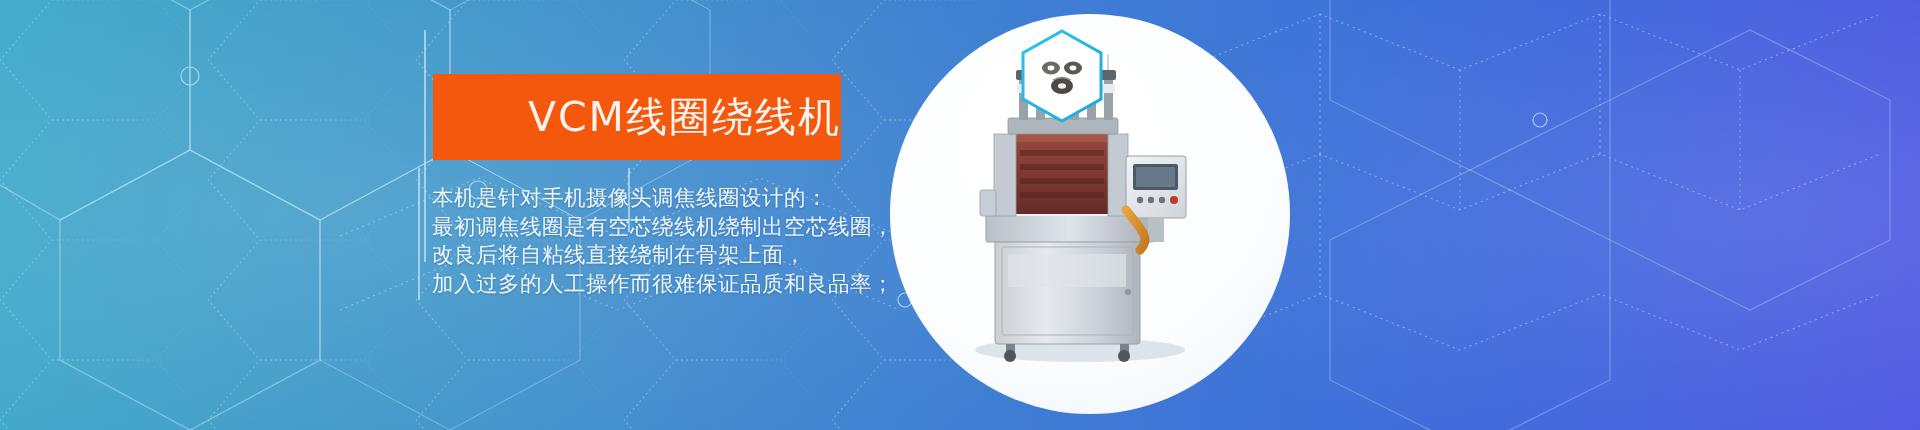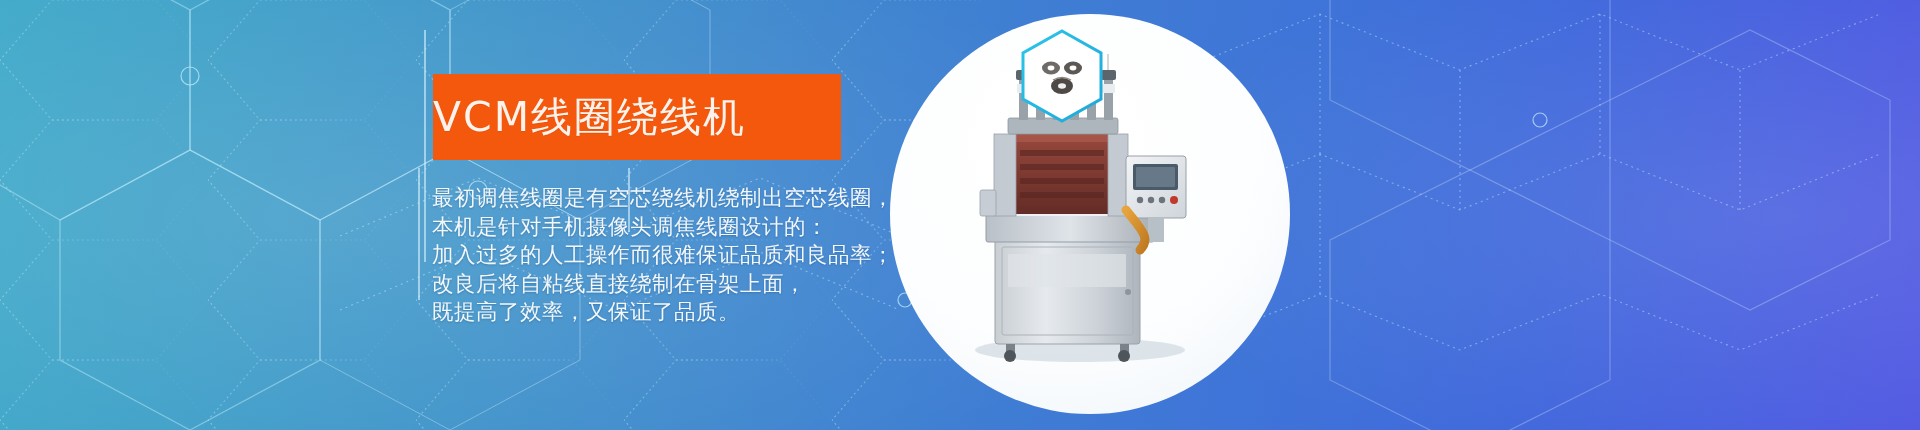--- a/index.html
+++ b/index.html
@@ -18,21 +18,21 @@
     background:radial-gradient(ellipse 70% 120% at 18% 50%, rgba(255,255,255,.13), rgba(255,255,255,0) 62%),
                radial-gradient(ellipse 60% 100% at 92% 50%, rgba(255,255,255,.10), rgba(255,255,255,0) 60%);
     pointer-events:none;
   }
   .hexlayer{position:absolute;inset:0;pointer-events:none;}
 
   
   .title-box{
     position:absolute;left:433px;top:74px;width:408px;height:86px;
     background:#f4580d;
-    display:flex;align-items:center;justify-content:flex-start;
+    display:flex;align-items:center;justify-content:flex-end;
   }
   .title-text{
     color:#fdf3ec;font-size:41px;letter-spacing:2px;font-weight:400;
     white-space:nowrap;line-height:1;
     text-shadow:0 1px 0 rgba(0,0,0,.06);
   }
   .body-text{
     position:absolute;left:432px;top:184px;width:560px;
     color:#f2f7fb;font-size:21.5px;line-height:28.6px;letter-spacing:.5px;
     text-shadow:0 1px 2px rgba(10,50,90,.28);
@@ -120,25 +120,24 @@
     </g>
   </svg>
 
   <div class="sheen"></div>
 
   <div class="title-box">
     <span class="title-text">VCM线圈绕线机</span>
   </div>
 
   <div class="body-text">
+    <div class="ln">本机是针对手机摄像头调焦线圈设计的：</div>
     <div class="ln">最初调焦线圈是有空芯绕线机绕制出空芯线圈，</div>
-    <div class="ln">本机是针对手机摄像头调焦线圈设计的：</div>
+    <div class="ln">改良后将自粘线直接绕制在骨架上面，</div>
     <div class="ln">加入过多的人工操作而很难保证品质和良品率；</div>
-    <div class="ln">改良后将自粘线直接绕制在骨架上面，</div>
-    <div class="ln">既提高了效率，又保证了品质。</div>
   </div>
 
   <div class="photo-circle">
     <svg class="machine" viewBox="0 0 400 400" xmlns="http://www.w3.org/2000/svg">
       <defs>
         <linearGradient id="steel" x1="0" y1="0" x2="1" y2="0">
           <stop offset="0" stop-color="#c9ced3"></stop>
           <stop offset="0.35" stop-color="#e6eaee"></stop>
           <stop offset="0.7" stop-color="#ccd2d8"></stop>
           <stop offset="1" stop-color="#aeb5bc"></stop>

